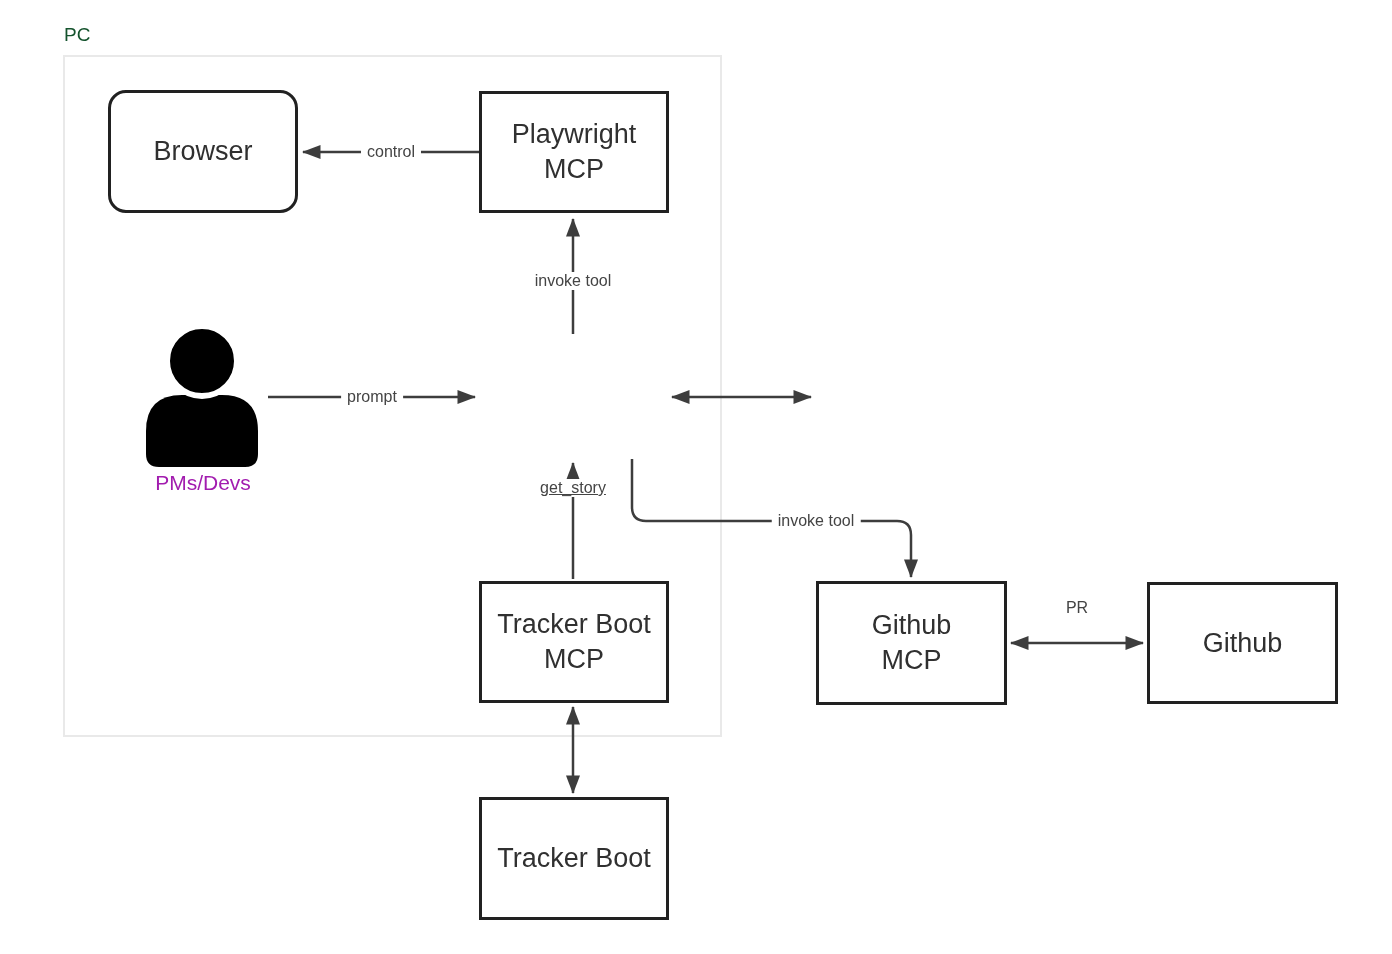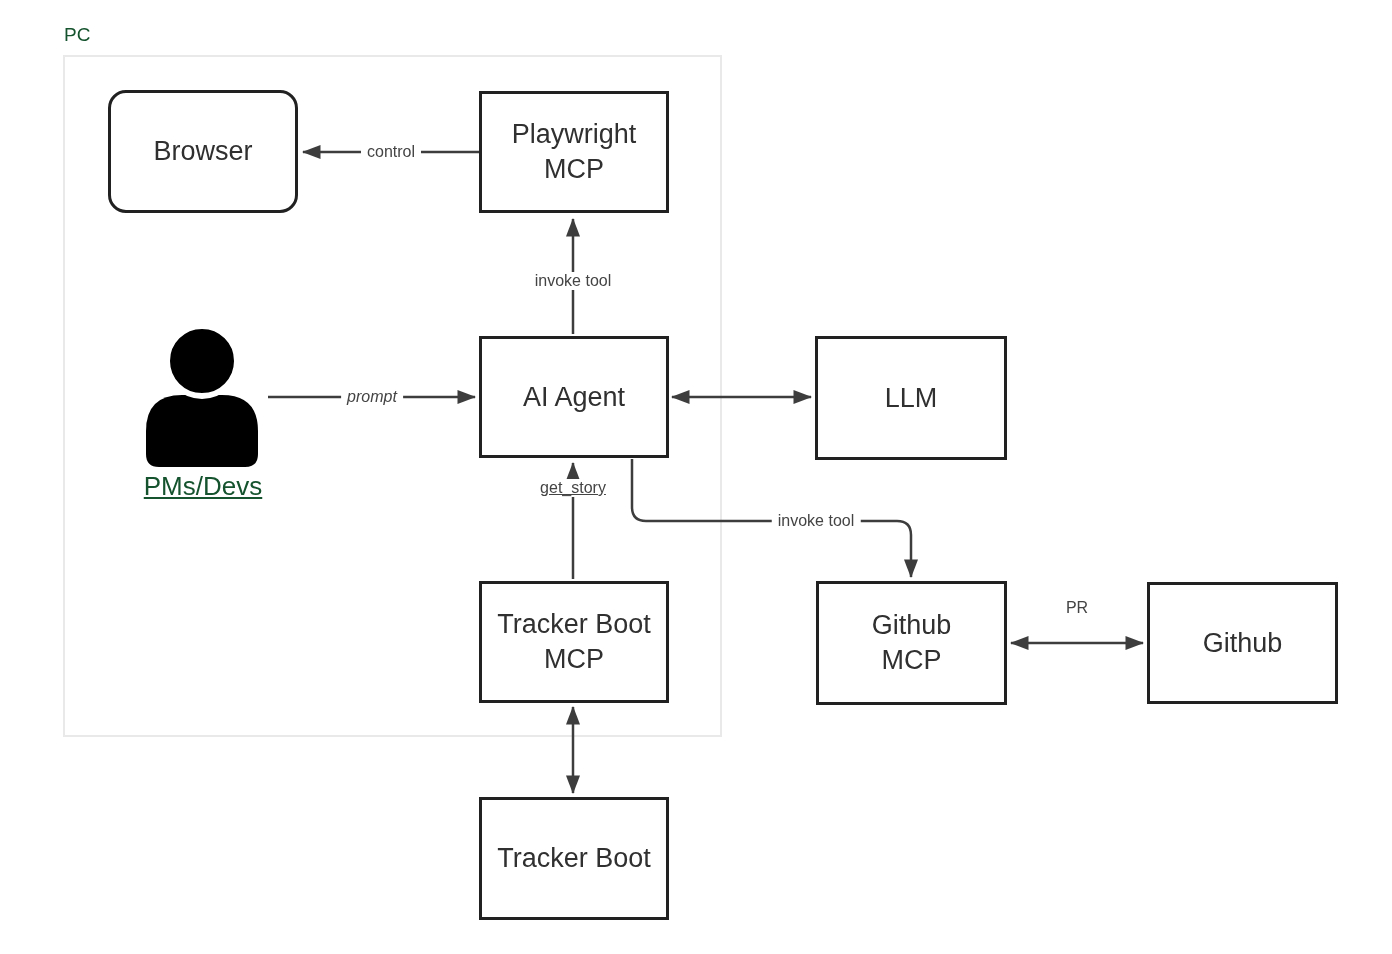--- a/index.html
+++ b/index.html
@@ -49,24 +49,23 @@
     transform: translate(-50%, -50%);
     background: #ffffff;
     padding: 0 6px;
     font-size: 16px;
     color: #444444;
     white-space: nowrap;
   }
   .actor-label {
     position: absolute;
     transform: translateX(-50%);
-    font-size: 26px;
-    color: #14532d;
+    font-size: 21px;
+    color: #a21caf;
     white-space: nowrap;
-    text-decoration: underline;
   }
   .person-svg {
     position: absolute;
     left: 145px; top: 325px;
   }
 </style>
 </head>
 <body>
 
 <div class="canvas">
@@ -87,30 +86,28 @@
       <path d="M672,397 L811,397" marker-start="url(#arrow)" marker-end="url(#arrow)"></path>
       <path d="M573,579 L573,463" marker-end="url(#arrow)"></path>
       <path d="M632,459 L632,507 Q632,521 646,521 L897,521 Q911,521 911,535 L911,577" marker-end="url(#arrow)"></path>
       <path d="M1011,643 L1143,643" marker-start="url(#arrow)" marker-end="url(#arrow)"></path>
       <path d="M573,707 L573,793" marker-start="url(#arrow)" marker-end="url(#arrow)"></path>
     </g>
   </svg>
 
   <div class="edge-label" style="left:391px; top:152px;">control</div>
   <div class="edge-label" style="left:573px; top:281px;">invoke tool</div>
-  <div class="edge-label" style="left:372px; top:397px;font-style:italic;">prompt</div>
+  <div class="edge-label" style="left:372px; top:397px;">prompt</div>
   <div class="edge-label" style="left:573px; top:488px;text-decoration:underline;">get_story</div>
   <div class="edge-label" style="left:816px; top:521px;">invoke tool</div>
   <div class="edge-label" style="left:1077px; top:608px;">PR</div>
 
   <div class="node" style="left:108px; top:90px; width:190px; height:123px;border-radius:18px;">Browser</div>
   <div class="node" style="left:479px; top:91px; width:190px; height:122px;">Playwright
 MCP</div>
-  <div class="node" style="left:479px; top:336px; width:190px; height:122px;">AI Agent</div>
-  <div class="node" style="left:815px; top:336px; width:192px; height:124px;">LLM</div>
   <div class="node" style="left:479px; top:581px; width:190px; height:122px;">Tracker Boot
 MCP</div>
   <div class="node" style="left:816px; top:581px; width:191px; height:124px;">Github
 MCP</div>
   <div class="node" style="left:1147px; top:582px; width:191px; height:122px;">Github</div>
   <div class="node" style="left:479px; top:797px; width:190px; height:123px;">Tracker Boot</div>
 
   <svg class="person-svg" width="114" height="144" viewBox="0 0 114 144">
     <path d="M14,142 Q1,142 1,129 L1,106 Q1,70 37,70 L77,70 Q113,70 113,106 L113,129 Q113,142 100,142 Z" fill="#000000"></path>
     <circle cx="57" cy="36" r="35" fill="#000000" stroke="#ffffff" stroke-width="6"></circle>

